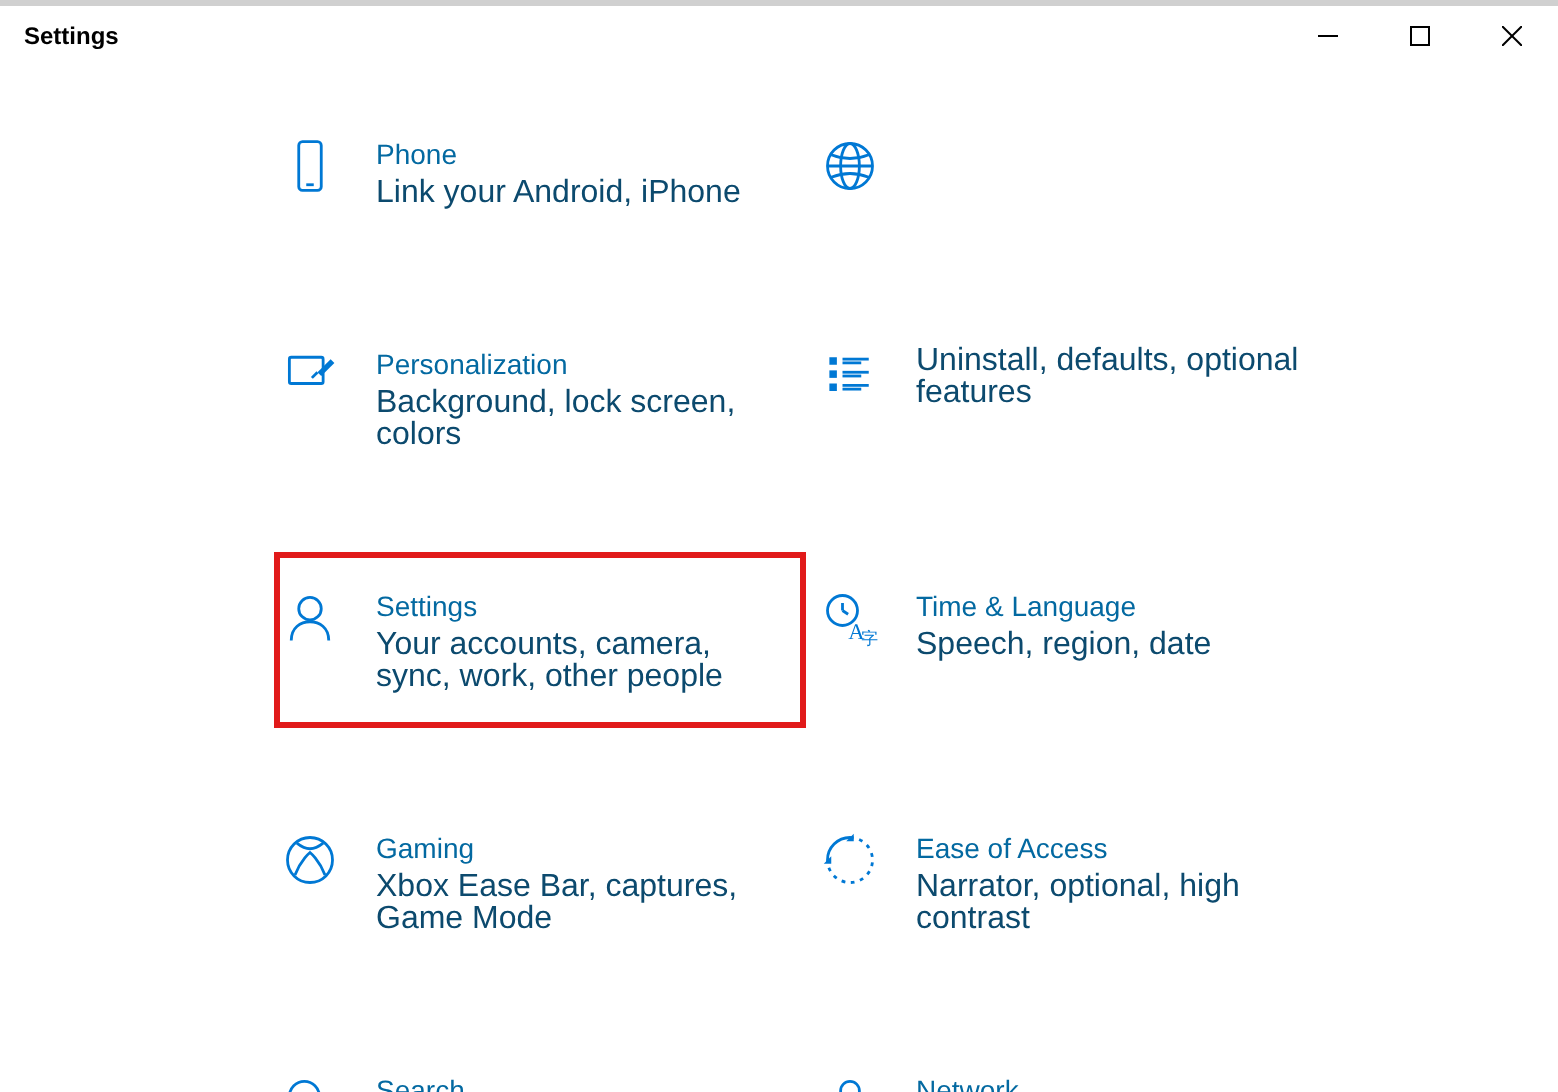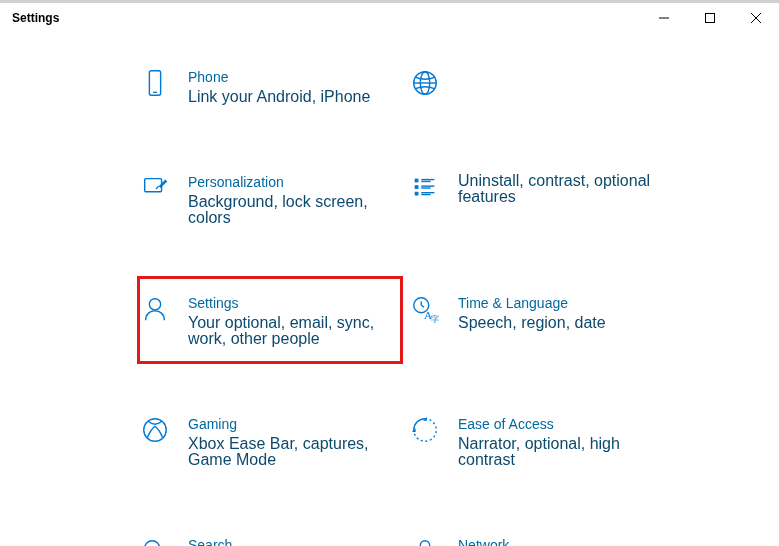--- a/index.html
+++ b/index.html
@@ -148,34 +148,34 @@
         <rect x="5" y="20" width="4" height="4" fill="#0078d4" stroke="none"></rect>
         <line x1="12" y1="7" x2="26" y2="7"></line>
         <line x1="12" y1="9" x2="22" y2="9"></line>
         <line x1="12" y1="14" x2="26" y2="14"></line>
         <line x1="12" y1="16" x2="22" y2="16"></line>
         <line x1="12" y1="21" x2="26" y2="21"></line>
         <line x1="12" y1="23" x2="22" y2="23"></line>
       </svg>
     </div>
     <div class="text">
-      <div class="desc">Uninstall, contrast, optional features</div>
+      <div class="desc">Uninstall, defaults, optional features</div>
     </div>
   </div>
 
   <div class="tile">
     <div class="icon-wrap">
       <svg width="30" height="30" viewBox="0 0 32 32" fill="none" stroke-width="1.5">
         <circle cx="16" cy="11" r="6"></circle>
         <path d="M6 28 C6 21 11 18 16 18 C21 18 26 21 26 28"></path>
       </svg>
     </div>
     <div class="text">
       <div class="title">Settings</div>
-      <div class="desc">Your optional, email, sync, work, other people</div>
+      <div class="desc">Your accounts, camera, sync, work, other people</div>
     </div>
   </div>
 
   <div class="tile">
     <div class="icon-wrap">
       <svg width="30" height="30" viewBox="0 0 32 32" fill="none" stroke-width="1.5">
         <circle cx="12" cy="12" r="8"></circle>
         <line x1="12" y1="8" x2="12" y2="12"></line>
         <line x1="12" y1="12" x2="15" y2="14"></line>
         <text x="15" y="27" font-size="12" fill="#0078d4" stroke="none" font-family="Segoe UI">A</text>

